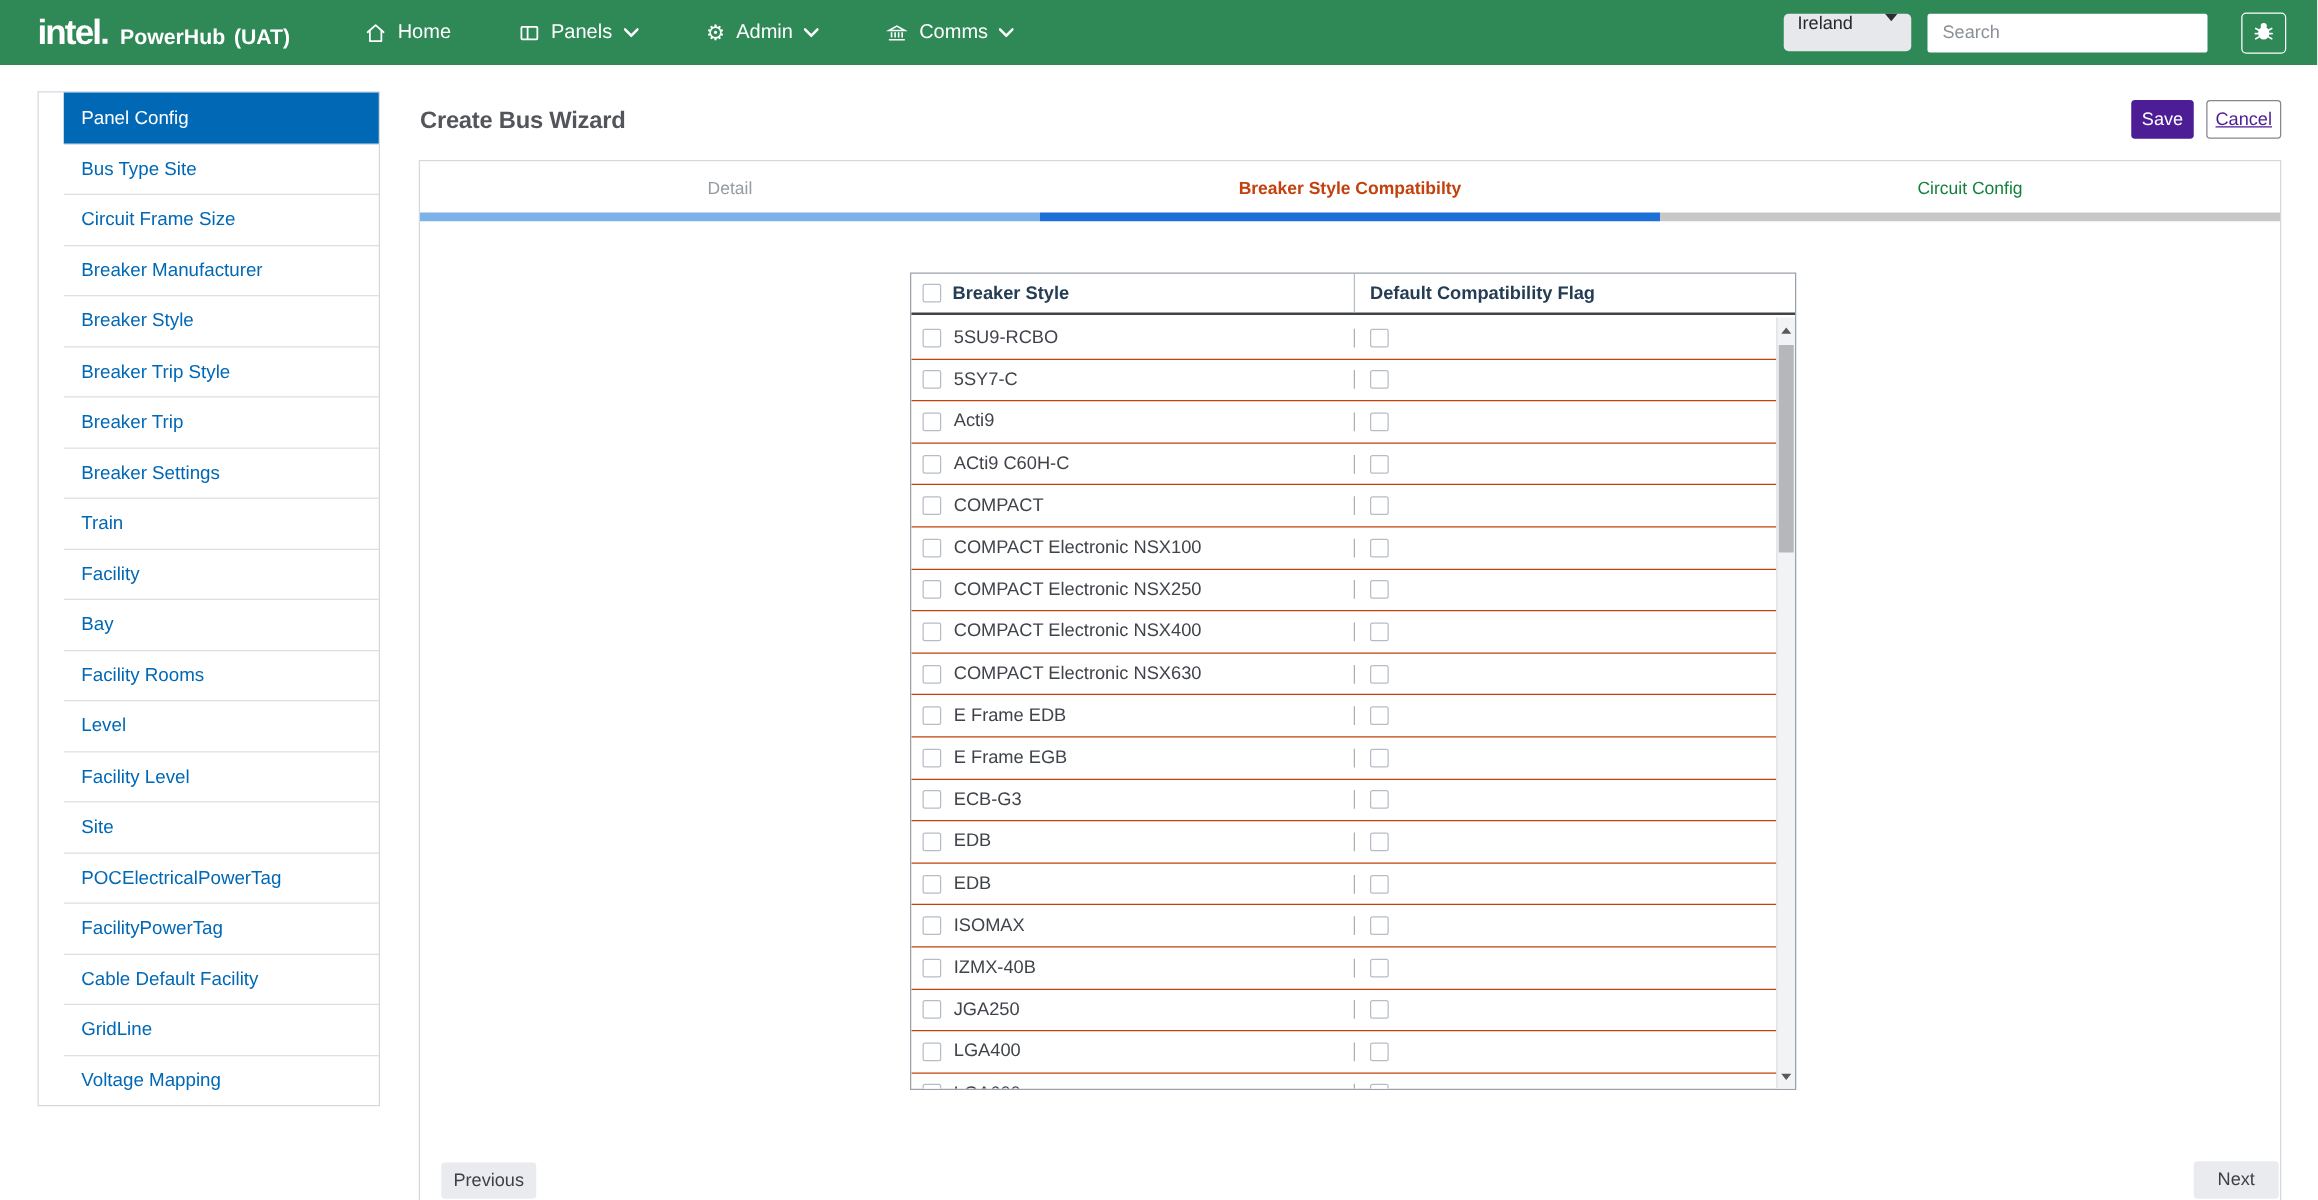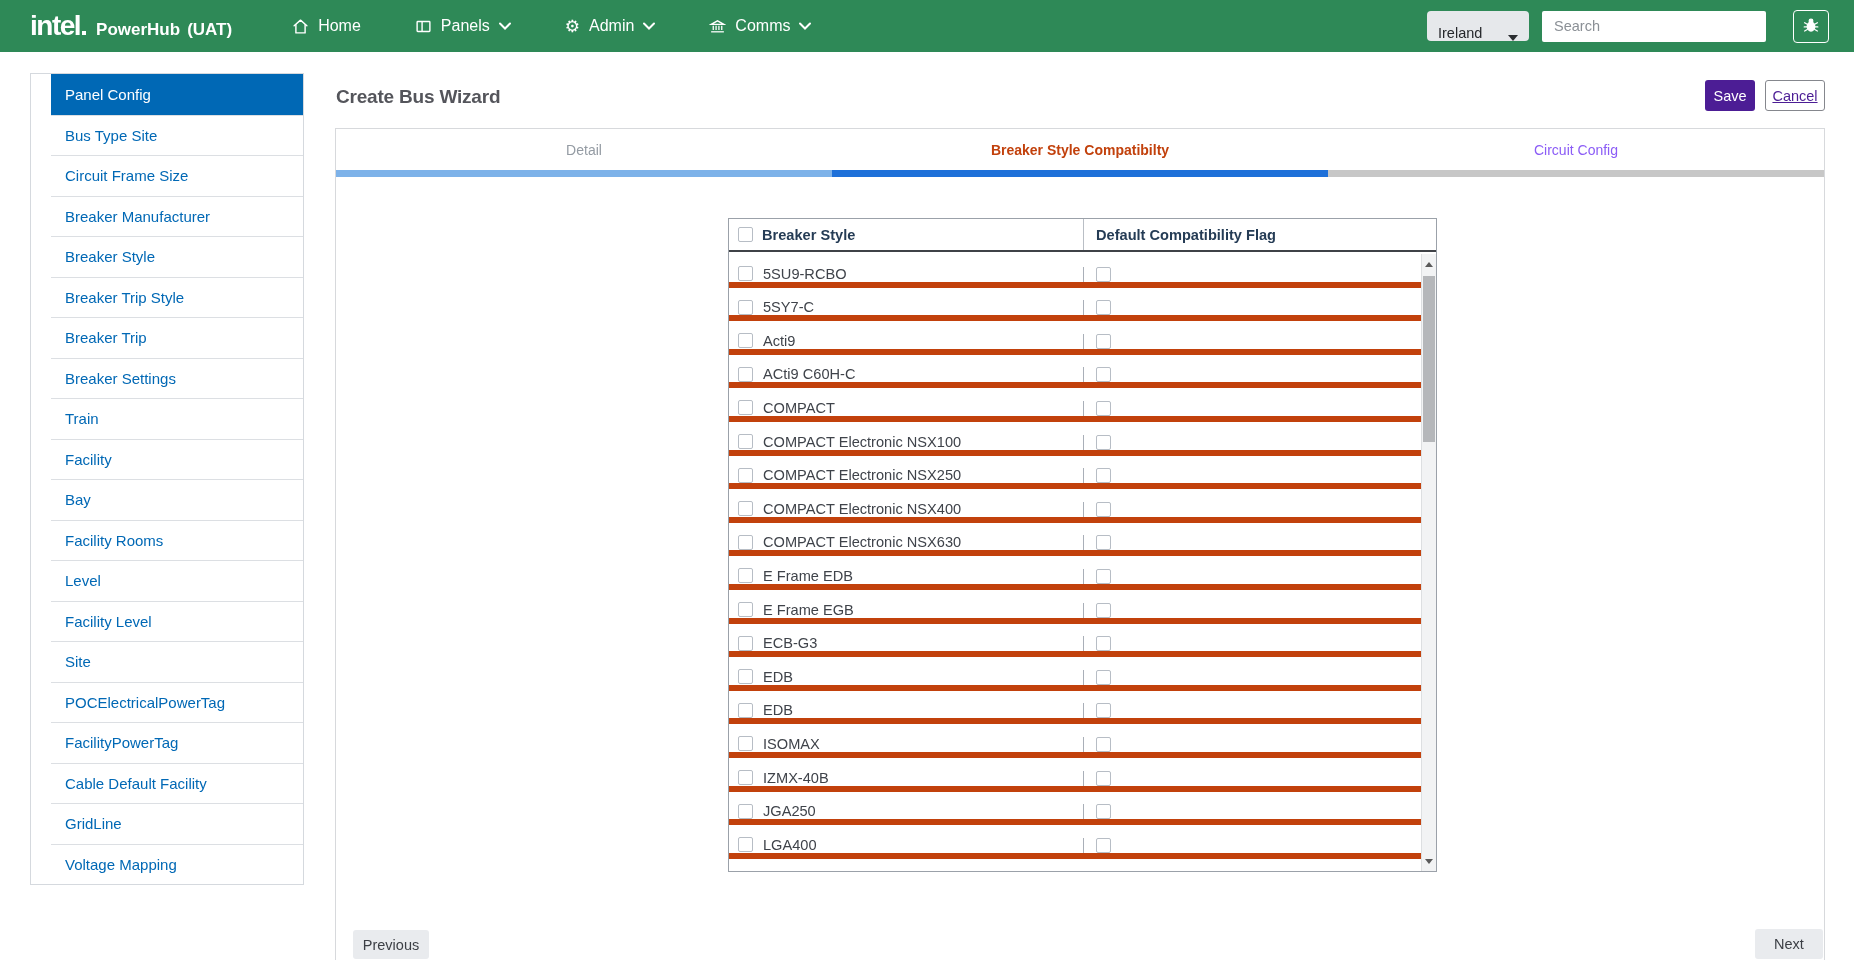--- a/index.html
+++ b/index.html
@@ -14,21 +14,21 @@
   .logo { font-size: 28px; font-weight: 700; letter-spacing: -1.5px; line-height: 1; }
   .logo-dot { width: 4px; height: 4px; background: #fff; display: inline-block; margin-left: 2px; }
   .product { font-size: 17px; font-weight: 700; margin-left: 10px; }
   .env { font-size: 17px; font-weight: 700; margin-left: 7px; }
   .mainnav { display: flex; margin-left: 60px; gap: 54px; }
   .nav-item { display: flex; align-items: center; gap: 9px; font-size: 16px; cursor: pointer; white-space: nowrap; }
   .nav-item svg { display: block; }
   .gear-glyph { font-size: 17px; line-height: 1; }
   .top-right { margin-left: auto; margin-right: 25px; display: flex; align-items: center; }
   .region-select { width: 102px; height: 30px; background: #e6e8eb; border-radius: 4px; color: #26282c;
-                   font-size: 14.5px; display: flex; align-items: flex-end; justify-content: space-between;
+                   font-size: 14.5px; display: flex; align-items: flex-start; justify-content: space-between;
                    padding: 0 11px; cursor: pointer; }
   .caret-down { width: 0; height: 0; border-left: 5px solid transparent; border-right: 5px solid transparent;
                 border-top: 6px solid #2b2d31; }
   .search-input { width: 224px; height: 31px; margin-left: 13px; border: none; border-radius: 2px;
                   padding: 0 12px; font-size: 14.5px; color: #333; font-family: "Liberation Sans", sans-serif; }
   .search-input::placeholder { color: #8b9096; }
   .bug-btn { width: 36px; height: 33px; margin-left: 27px; background: transparent; border: 1px solid #fff;
              border-radius: 4px; display: flex; align-items: center; justify-content: center; cursor: pointer; }
 
   
@@ -49,36 +49,36 @@
                 color: #4c1d95; font-size: 14.5px; font-family: "Liberation Sans", sans-serif; cursor: pointer; text-decoration: underline; }
 
   
   .card { position: absolute; left: 335px; top: 128px; width: 1490px; height: 840px;
           border: 1px solid #d7d9dc; background: #fff; }
   .steps { display: grid; grid-template-columns: 1fr 1fr 1fr; height: 41px; align-items: center;
            text-align: center; }
   .step { font-size: 14px; cursor: pointer; }
   .step.completed { color: #949ba3; }
   .step.active { color: #c2410c; font-weight: 700; }
-  .step.upcoming { color: #8b5cf6; }
+  .step.upcoming { color: #15803d; }
   .progress { display: flex; height: 7px; }
   .seg { flex: 1; }
   .seg.s1 { background: #7db2e9; }
   .seg.s2 { background: #1e70d9; }
   .seg.s3 { background: #c7c7c7; }
 
   
   .table-box { position: absolute; left: 392px; top: 89px; width: 709px; height: 654px;
                border: 1px solid #9ba1a9; background: #fff; overflow: hidden; }
   .thead { height: 33px; border-bottom: 2px solid #3f4247; display: flex; align-items: stretch; }
   .th1 { width: 354px; display: flex; align-items: center; gap: 9px; padding-left: 9px; }
   .th2 { flex: 1; border-left: 1px solid #b9bec5; display: flex; align-items: center; padding-left: 12px; }
   .th-label { font-weight: 700; font-size: 14.6px; color: #253c55; }
   .tbody { position: absolute; left: 0; top: 35px; right: 0; bottom: 0; overflow: hidden; }
-  .trow { height: 33.6px; border-bottom: 6px solid #c2410c; display: flex; align-items: flex-end; }
+  .trow { height: 33.6px; border-bottom: 1px solid #c2410c; display: flex; align-items: center; }
   .td1 { width: 354px; display: flex; align-items: center; gap: 10px; padding-left: 9px; }
   .td2 { flex: 1; border-left: 1px solid #a9afb8; display: flex; align-items: center; padding-left: 12px; }
   .row-label { font-size: 14.6px; color: #3f434a; }
   .cb { width: 15px; height: 15px; border: 1px solid #b7bdc5; border-radius: 2px; background: #fff;
         flex: none; cursor: pointer; }
 
   
   .vscroll { position: absolute; top: 35px; right: 0; bottom: 0; width: 15px; background: #f2f3f4;
              border-left: 1px solid #dddfe1; cursor: pointer; }
   .arr { position: absolute; left: 0; width: 14px; height: 16px; display: flex; align-items: center;

